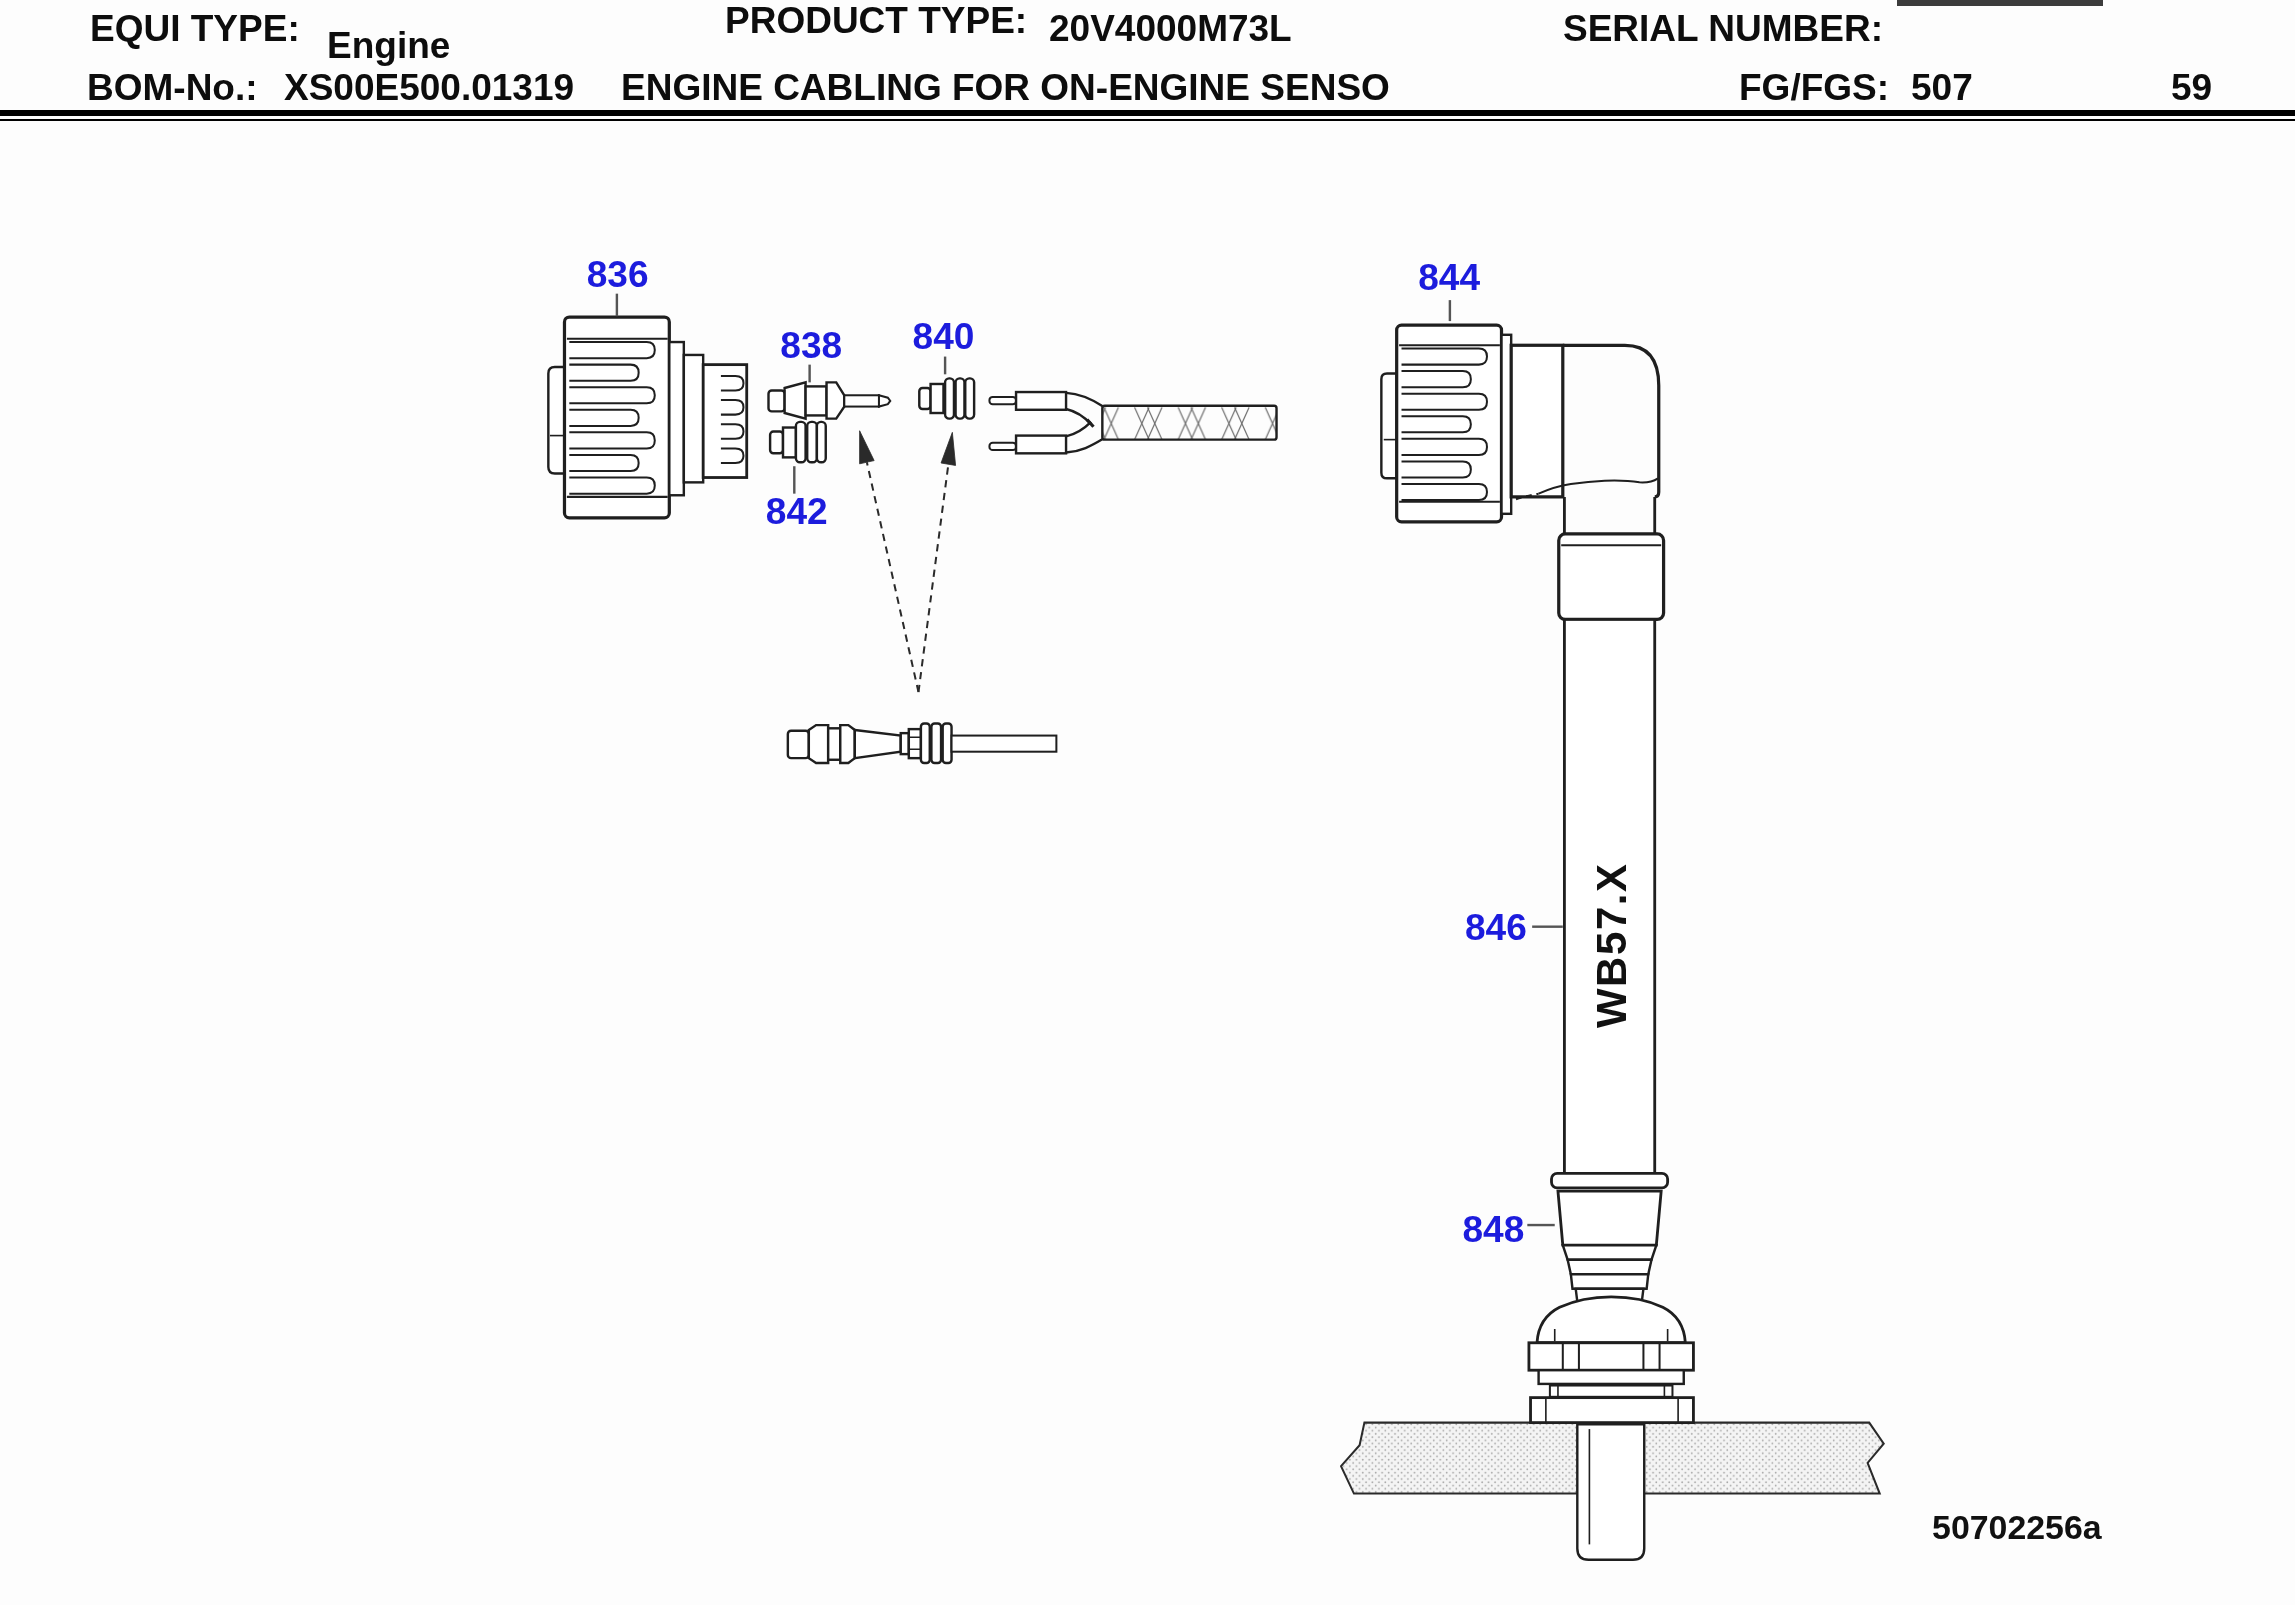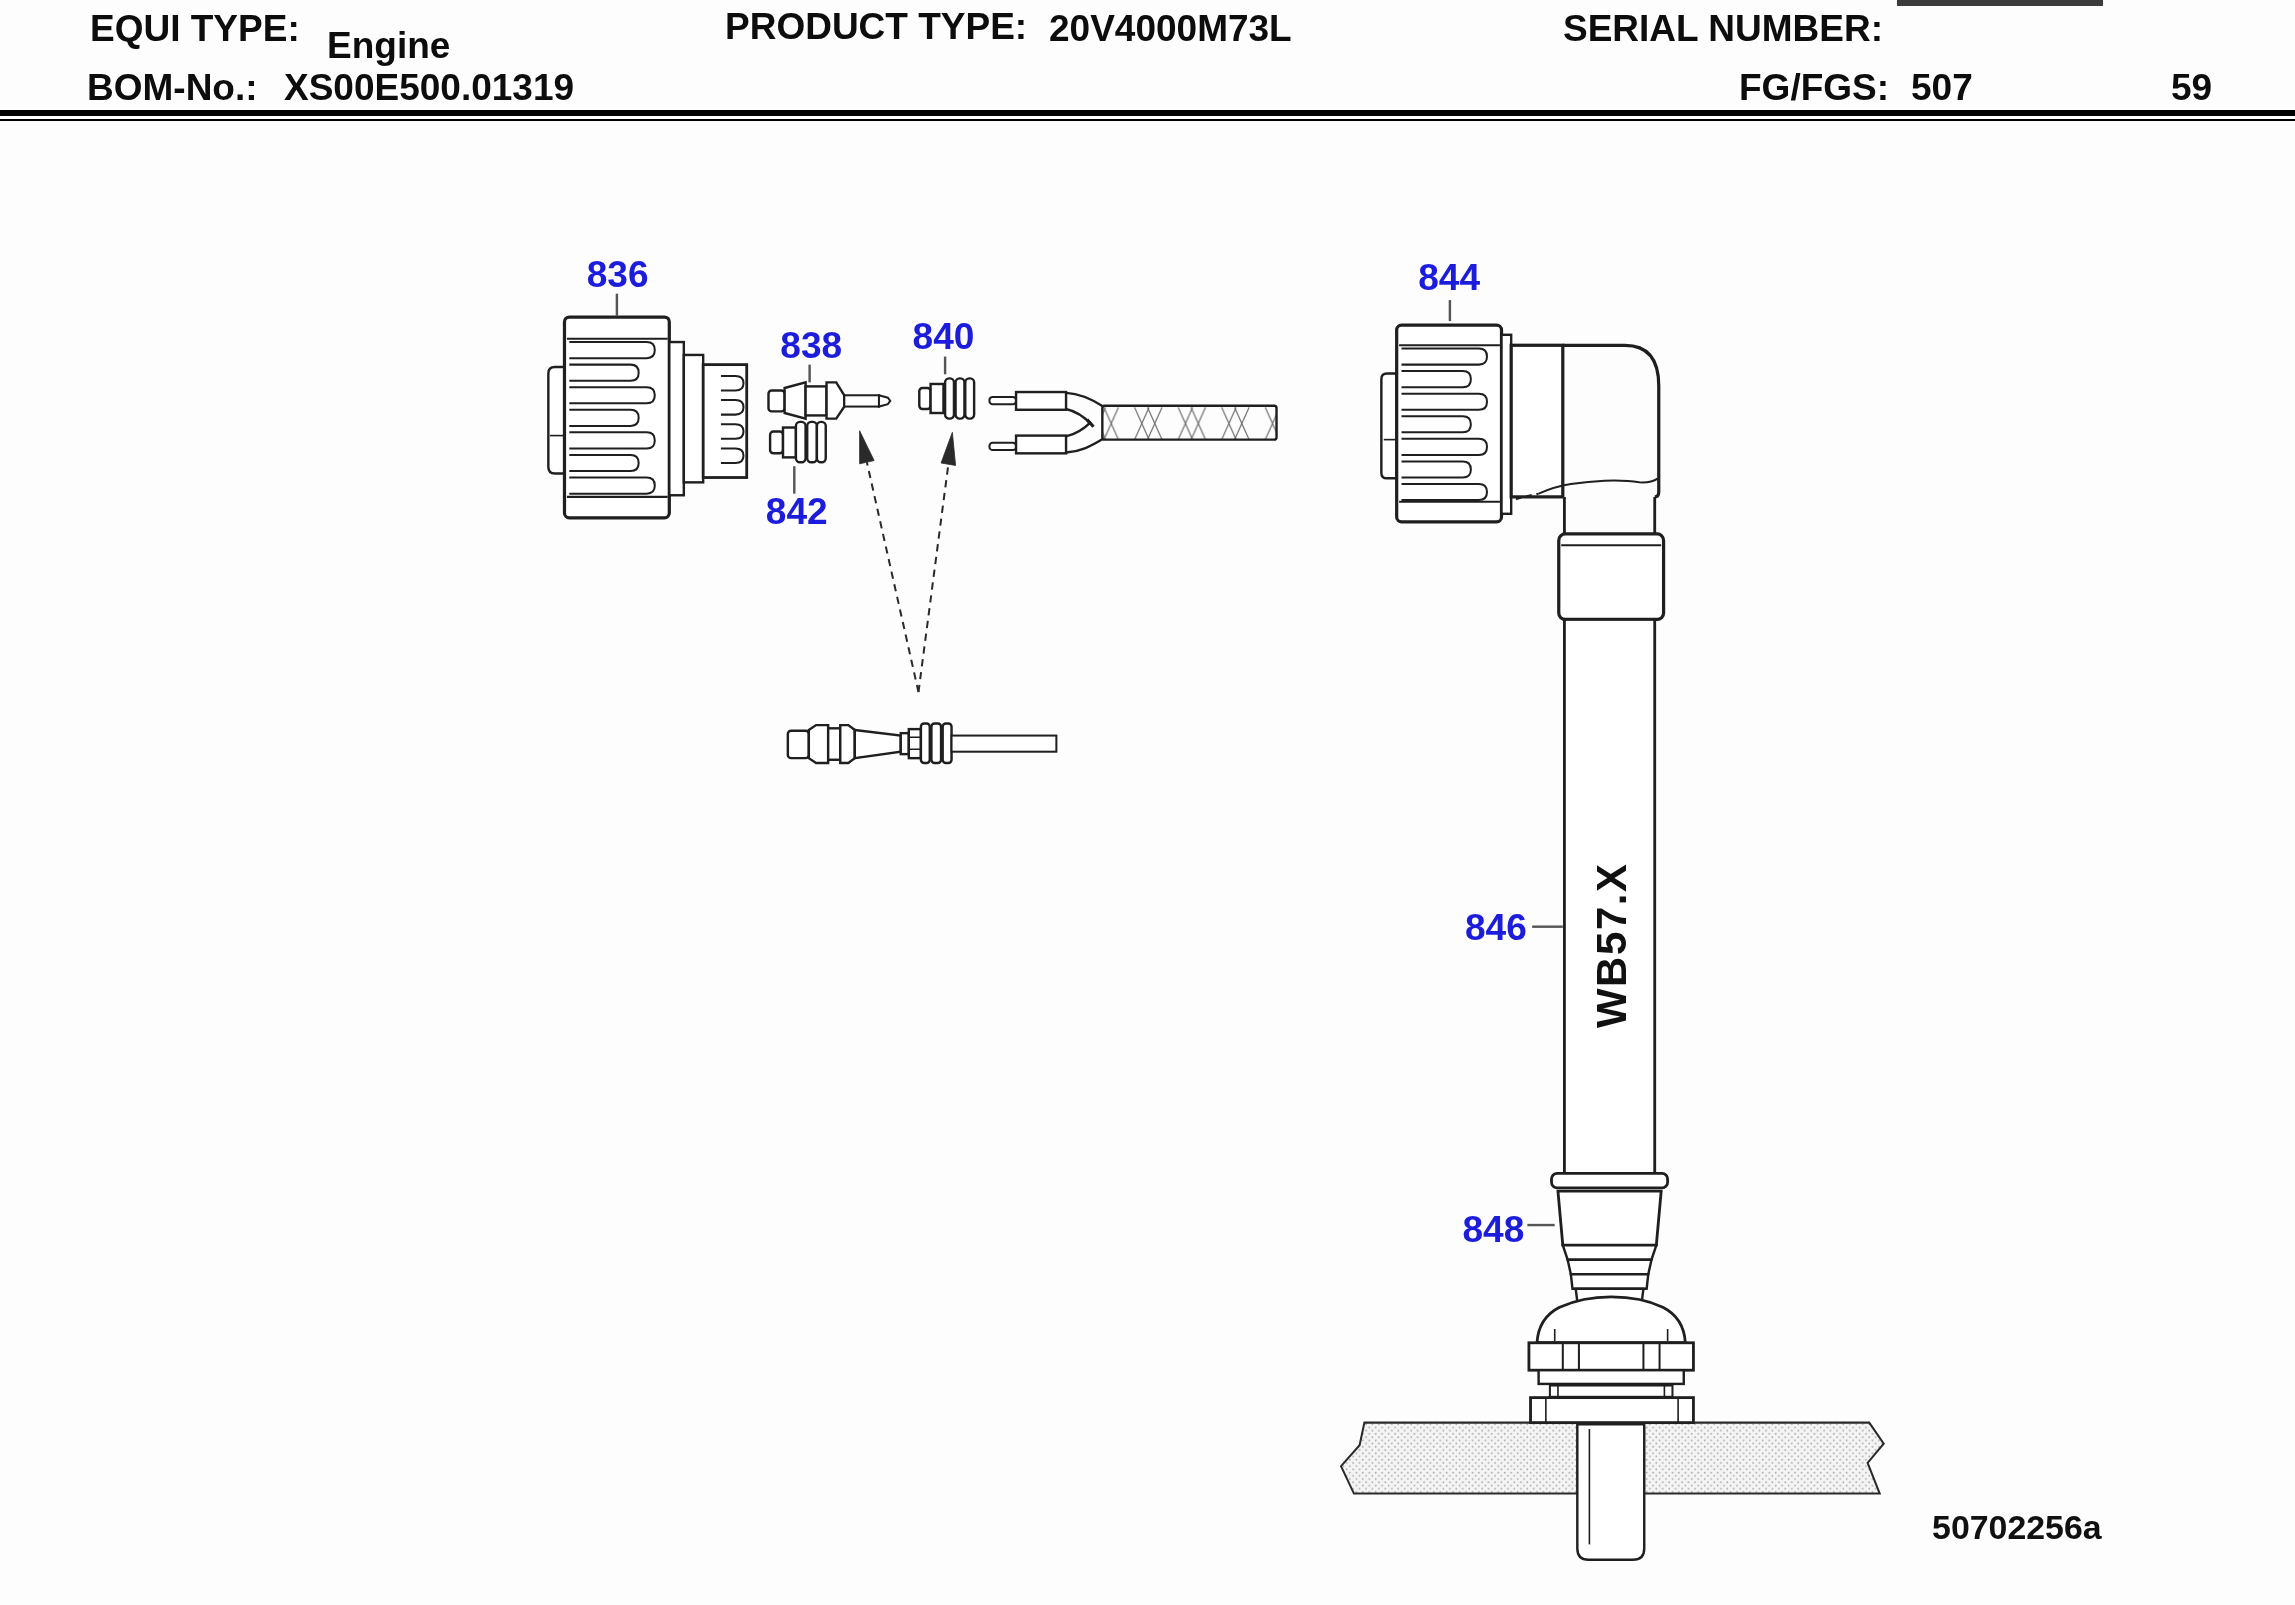--- a/index.html
+++ b/index.html
@@ -16,26 +16,27 @@
   svg text.callout{font-family:"Liberation Sans",sans-serif;font-weight:600;font-size:46px;}
   svg text.marking{font-family:"Liberation Sans",sans-serif;font-weight:bold;}
 </style>
 </head>
 <body>
 
 <div class="page">
 
   <div class="hdr" style="left:90px;top:9.7px">EQUI TYPE:</div>
   <div class="hdr" style="left:327px;top:27px">Engine</div>
-  <div class="hdr" style="left:725px;top:8px">PRODUCT TYPE:</div>
+  <div class="hdr" style="left:725px;top:2px">PRODUCT TYPE:</div>
   <div class="hdr" style="left:1049px;top:9.7px">20V4000M73L</div>
   <div class="hdr" style="left:1563px;top:9.7px">SERIAL NUMBER:</div>
 
   <div class="hdr" style="left:87px;top:69px">BOM-No.:</div>
   <div class="hdr" style="left:284px;top:69px">XS00E500.01319</div>
+  <div class="hdr" style="left:621px;top:69px">ENGINE CABLING FOR ON-ENGINE SENSO</div>
   <div class="hdr fg-wrap" style="left:1739px;top:69px">
     <span>FG/FGS:</span>
     <span>507</span>
   </div>
   <div class="hdr" style="left:2171px;top:69px">59</div>
 
   <div class="rule rule-thick"></div>
   <div class="rule rule-thin"></div>
   <div class="scan-bar"></div>
 

